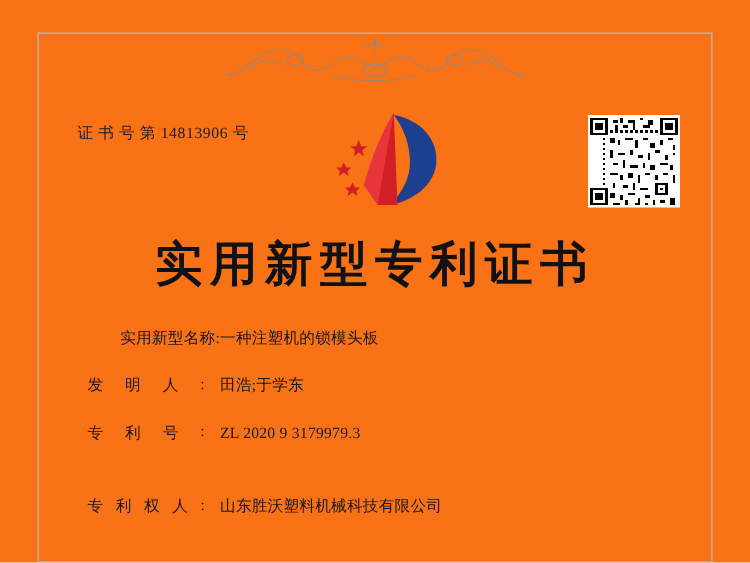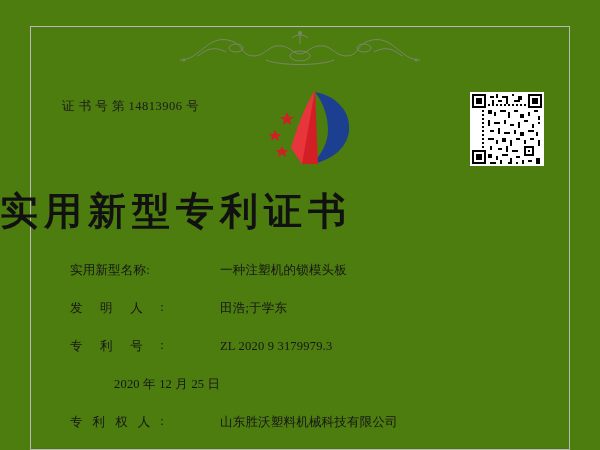--- a/index.html
+++ b/index.html
@@ -10,21 +10,21 @@
   body {
     width: 600px;
     height: 450px;
     overflow: hidden;
     font-family: "Liberation Serif", serif;
   }
   .certificate {
     position: relative;
     width: 600px;
     height: 450px;
-    background: #4d7c0f;
+    background: #f97316;
     box-sizing: border-box;
   }
   
   .page-border {
     position: absolute;
     left: 30px;
     top: 26px;
     right: 30px;
     bottom: 0px;
     border: 1px solid #b9b9b9;
@@ -66,21 +66,21 @@
     width: 74px;
     height: 74px;
   }
   .qr svg { display: block; }
   
   .main-title {
     position: absolute;
     left: 0;
     right: 0;
     top: 186px;
-    text-align: left;
+    text-align: center;
     font-size: 38px;
     font-weight: bold;
     letter-spacing: 6px;
     color: #111111;
     font-family: "DejaVu Serif", "Liberation Serif", serif;
   }
   
   .fields {
     position: absolute;
     left: 70px;
@@ -92,33 +92,33 @@
     align-items: baseline;
     margin-bottom: 21px;
     font-size: 12.5px;
     color: #161616;
   }
   .field-label {
     width: 106px;
     flex: 0 0 106px;
     white-space: nowrap;
     letter-spacing: 0.2px;
+    text-align: right;
   }
   .field-label.spaced {
     display: flex;
     justify-content: space-between;
     padding-right: 12px;
     box-sizing: border-box;
   }
   .field-label.spaced span { display: inline-block; }
   .field-value {
     flex: 1 1 auto;
     white-space: nowrap;
     letter-spacing: 0.2px;
-    margin-left: 44px;
   }
   .bottom-shadow {
     position: absolute;
     left: 30px;
     right: 30px;
     bottom: 0;
     height: 2px;
     background: linear-gradient(to bottom, rgba(0,0,0,0.06), rgba(0,0,0,0));
   }
 </style>
@@ -304,21 +304,20 @@
       <div class="field-label spaced">
         <span>专</span>
         <span>利</span>
         <span>号</span>
         <span>:</span>
       </div>
       <div class="field-value">ZL 2020 9 3179979.3</div>
     </div>
 
     <div class="field-row">
-      <div class="field-value">2020 年 12 月 25 日</div>
     </div>
 
     <div class="field-row">
       <div class="field-label spaced">
         <span>专</span>
         <span>利</span>
         <span>权</span>
         <span>人</span>
         <span>:</span>
       </div>

